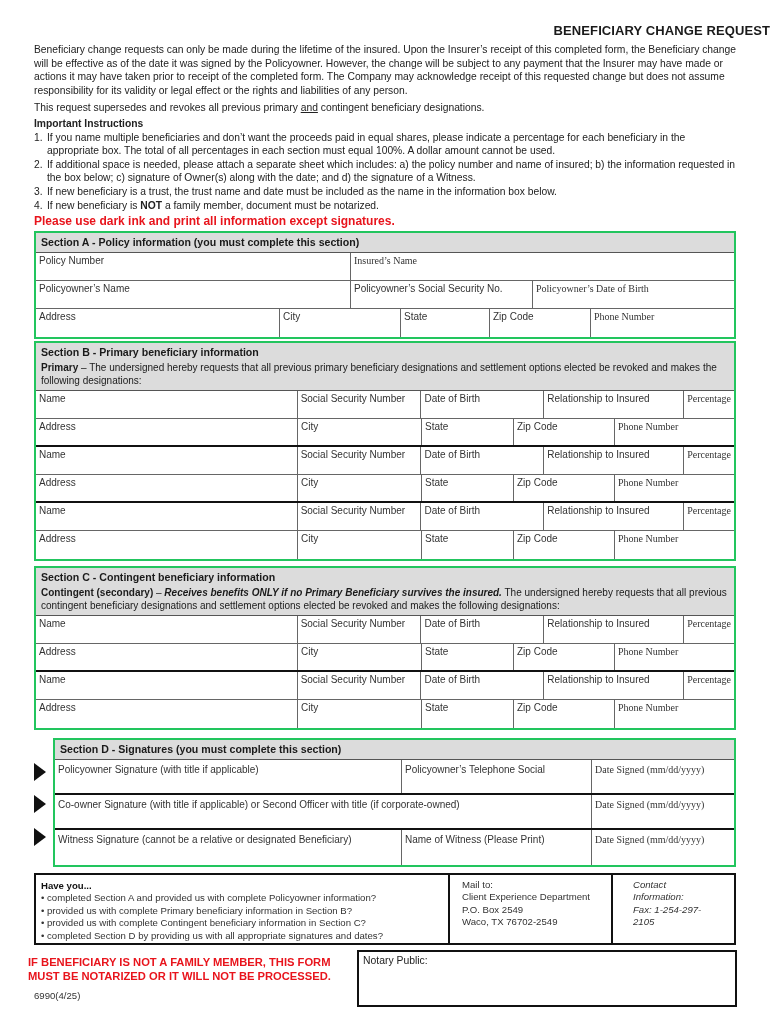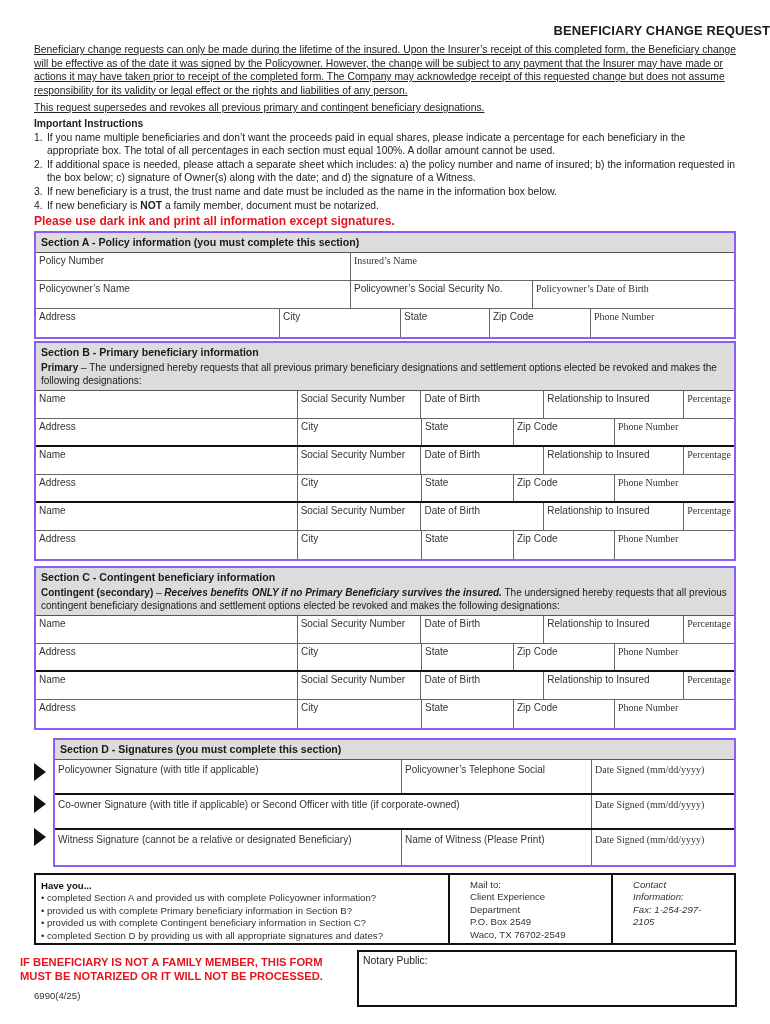--- a/index.html
+++ b/index.html
@@ -1,29 +1,29 @@
 <!DOCTYPE html>
 <html><head>
 <meta charset="utf-8">
 <style>
   * { box-sizing: border-box; margin: 0; padding: 0; }
   html, body { width: 770px; height: 1024px; background: #ffffff; overflow: hidden; }
   body { font-family: "Liberation Sans", sans-serif; color: #1a1a1a; position: relative; }
   .title { position: absolute; left: 0; width: 770px; top: 23px; text-align: right; font-weight: bold; font-size: 13px; letter-spacing: 0.1px; }
   .intro { position: absolute; left: 34px; width: 704px; top: 43px; font-size: 10.3px; line-height: 13.6px; color: #222; }
-  .intro p { margin: 0; text-decoration: underline; }
+  .intro p { margin: 0; }
   .intro .sup { margin-top: 4px; }
   .intro u { text-decoration: underline; }
   .instr-head { font-weight: bold; margin-top: 2px; }
   .instr-list { list-style: none; }
   .instr-list li { position: relative; padding-left: 13px; }
   .instr-list li .num { position: absolute; left: 0; top: 0; }
   .red-note { color: #e8141c; font-weight: bold; margin-top: 3px; font-size: 12px; }
 
-  .section { position: absolute; left: 34px; width: 702px; border: 2px solid #8b5cf6; }
+  .section { position: absolute; left: 34px; width: 702px; border: 2px solid #22c55e; }
   .sec-head { background: #dcdcdc; border-bottom: 1px solid #555; padding: 3px 4px 3px 5px; font-size: 10.6px; line-height: 13px; }
   .sec-head .h { font-weight: bold; }
   .sec-head .sub { font-size: 10px; line-height: 13px; margin-top: 2px; }
   .row { display: flex; border-bottom: 1px solid #666; height: 28px; }
   .row:last-child { border-bottom: none; }
   .row.thick { border-bottom: 2px solid #111; }
   .cell { border-right: 1px solid #666; font-size: 10px; padding: 2px 3px; color: #333; height: 100%; }
   .cell:last-child { border-right: none; font-family: Liberation Serif, serif; }
 
   #secA { top: 231px; }
@@ -31,24 +31,24 @@
   #secC { top: 566px; }
   #secD { top: 738px; left: 53px; width: 683px; }
   #secD .row { height: 35px; }
   #secD .cell { padding-top: 4px; }
 
   .arrow { position: absolute; left: 34px; width: 0; height: 0; border-top: 9px solid transparent; border-bottom: 9px solid transparent; border-left: 12px solid #111; }
 
   .checkbox-box { position: absolute; left: 34px; top: 873px; width: 702px; height: 72px; border: 2px solid #111; display: flex; font-size: 9.6px; line-height: 12.4px; color: #333; }
   .have { width: 414px; border-right: 2px solid #111; padding: 5px 5px; }
   .have .h { font-weight: bold; color: #111; }
-  .mail { width: 163px; border-right: 2px solid #111; padding: 4px 20px; }
+  .mail { width: 163px; border-right: 2px solid #111; padding: 4px 12px; }
   .contact { flex: 1; padding: 4px 20px; font-style: italic; }
 
-  .warn { position: absolute; left: 20px; top: 955px; width: 320px; color: #e8141c; font-weight: bold; font-size: 11.2px; line-height: 14px; }
+  .warn { position: absolute; left: 28px; top: 955px; width: 320px; color: #e8141c; font-weight: bold; font-size: 11.2px; line-height: 14px; }
   .formno { position: absolute; left: 34px; top: 990px; font-size: 9.6px; color: #333; }
   .notary { position: absolute; left: 357px; top: 950px; width: 380px; height: 57px; border: 2px solid #111; font-size: 10.4px; padding: 3px 4px; color: #222; }
 </style>
 </head>
 <body>
 
 <div class="title">BENEFICIARY CHANGE REQUEST</div>
 
 <div class="intro">
   <p>Beneficiary change requests can only be made during the lifetime of the insured. Upon the Insurer’s receipt of this completed form, the Beneficiary change will be effective as of the date it was signed by the Policyowner. However, the change will be subject to any payment that the Insurer may have made or actions it may have taken prior to receipt of the completed form. The Company may acknowledge receipt of this requested change but does not assume responsibility for its validity or legal effect or the rights and liabilities of any person.</p>

